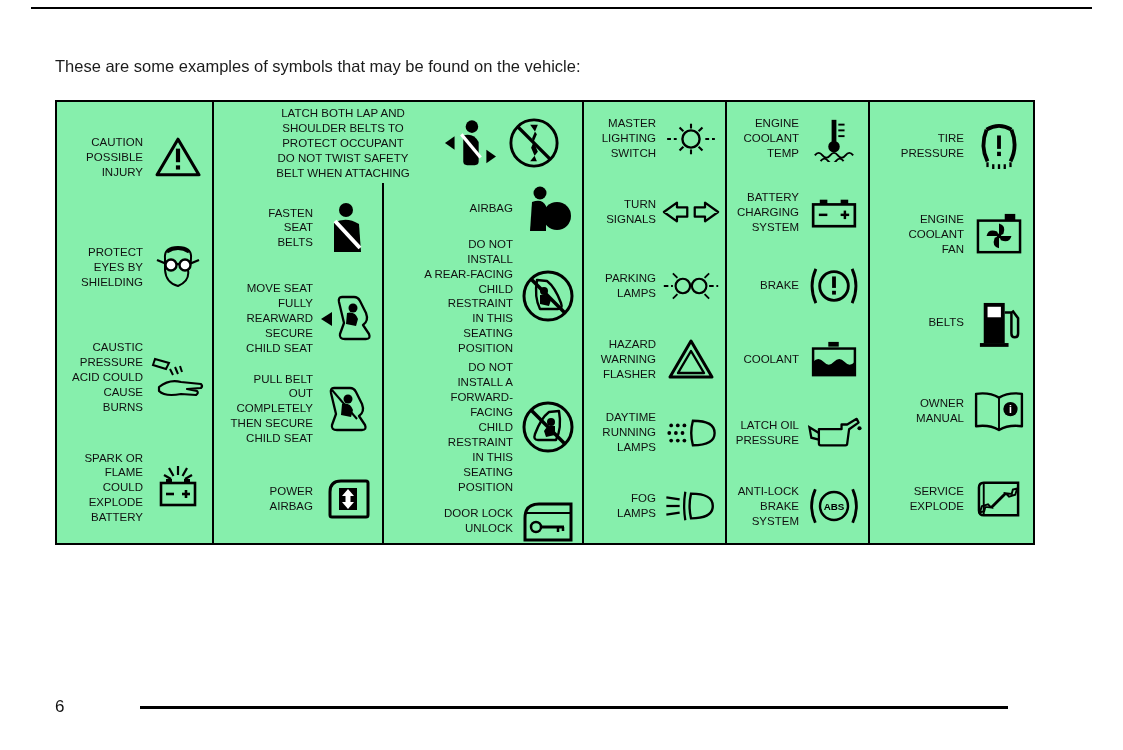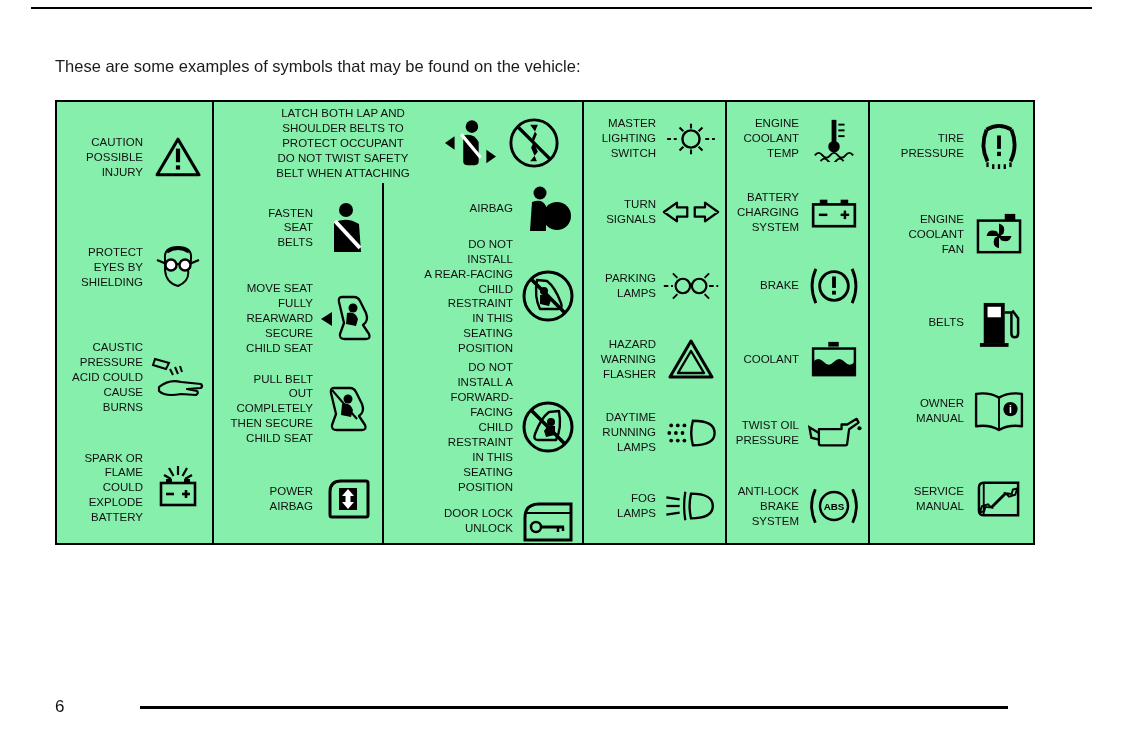--- a/index.html
+++ b/index.html
@@ -403,21 +403,21 @@
         <span class="label">COOLANT</span>
         <span class="icon">
           <svg viewBox="0 0 52 40" width="50" height="38">
               <rect x="20" y="2" width="11" height="5" fill="#000"></rect>
               <rect x="4" y="9" width="44" height="28" fill="none" stroke="#000" stroke-width="2.6"></rect>
               <path d="M4 23 q5.5 -6 11 0 q5.5 6 11 0 q5.5 -6 11 0 q5.5 6 11 0 L48 37 L4 37 Z" fill="#000"></path>
             </svg>
         </span>
       </div>
       <div class="cell">
-        <span class="label">TWIST OIL
+        <span class="label">LATCH OIL
 PRESSURE</span>
         <span class="icon">
           <svg viewBox="0 0 60 36" width="58" height="34">
               <path d="M14 14 L38 14 L38 9 L44 9 L54 3 L56 7 L46 14 L44 29 Q44 31 42 31 L16 31 Q14 31 14 29 Z" fill="none" stroke="#000" stroke-width="2.4" stroke-linejoin="round"></path>
               <path d="M14 18 L4 12 L6 23 L14 25" fill="none" stroke="#000" stroke-width="2.4"></path>
               <circle cx="57" cy="13" r="2.2" fill="#000"></circle>
             </svg>
         </span>
       </div>
       <div class="cell">
@@ -492,21 +492,21 @@
           <svg viewBox="0 0 56 44" width="54" height="42">
               <path d="M28 8 Q18 2 4 4 L4 38 Q18 36 28 42 Q38 36 52 38 L52 4 Q38 2 28 8 Z" fill="none" stroke="#000" stroke-width="2.5" stroke-linejoin="round"></path>
               <line x1="28" y1="8" x2="28" y2="42" stroke="#000" stroke-width="2"></line>
               <circle cx="40" cy="20" r="7.5" fill="#000"></circle>
               <text x="40" y="24" font-size="11" font-weight="bold" text-anchor="middle" fill="#fff">i</text>
             </svg>
         </span>
       </div>
       <div class="cell">
         <span class="label">SERVICE
-MANUAL</span>
+EXPLODE</span>
         <span class="icon">
           <svg viewBox="0 0 52 44" width="50" height="42">
               <path d="M10 5 L46 5 L46 39 L10 39 Q5 39 5 34 L5 10 Q5 5 10 5 Z" fill="none" stroke="#000" stroke-width="2.6"></path>
               <line x1="10" y1="5" x2="10" y2="39" stroke="#000" stroke-width="2"></line>
               <path d="M18 31 L33 16" stroke="#000" stroke-width="3"></path>
               <path d="M33 16 l3.5 3.5 6.5 -2 2 -6.5 -4.5 1.2 -1.2 4.5 Z" fill="none" stroke="#000" stroke-width="2"></path>
               <path d="M18 31 l-3.5 -3.5 -6.5 2 -2 6.5 4.5 -1.2 1.2 -4.5 Z" fill="none" stroke="#000" stroke-width="2"></path>
             </svg>
         </span>
       </div>

